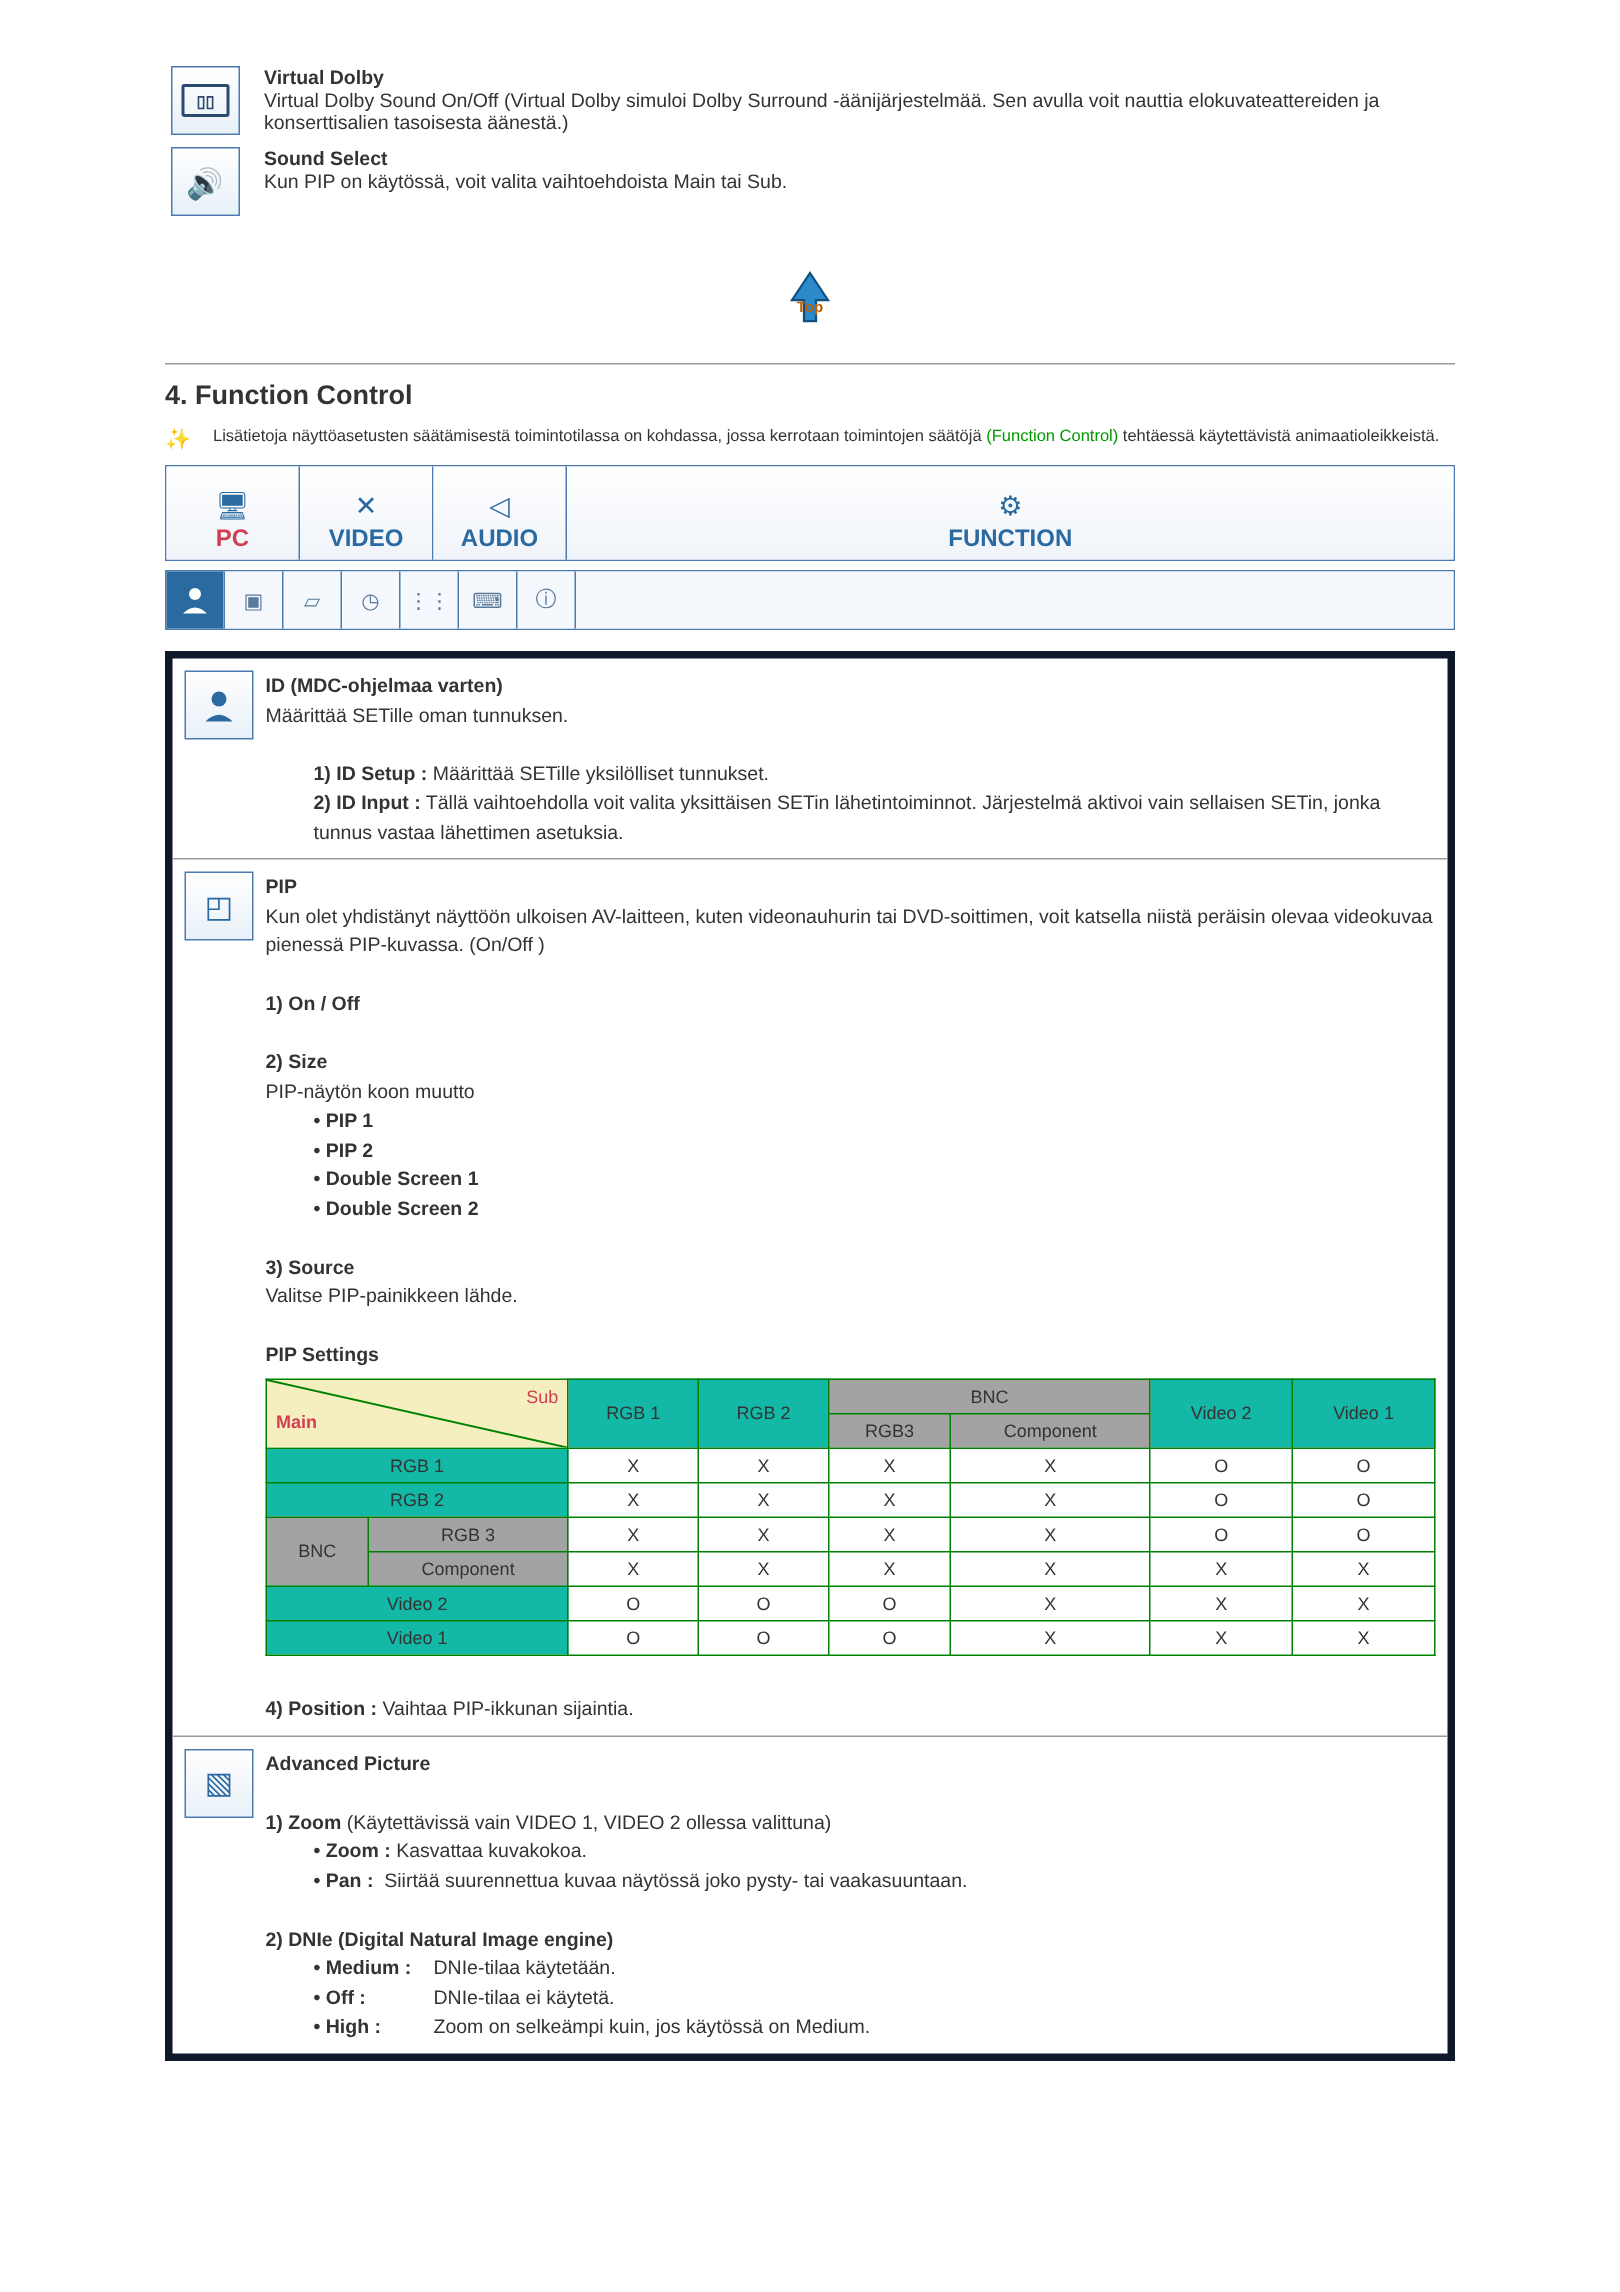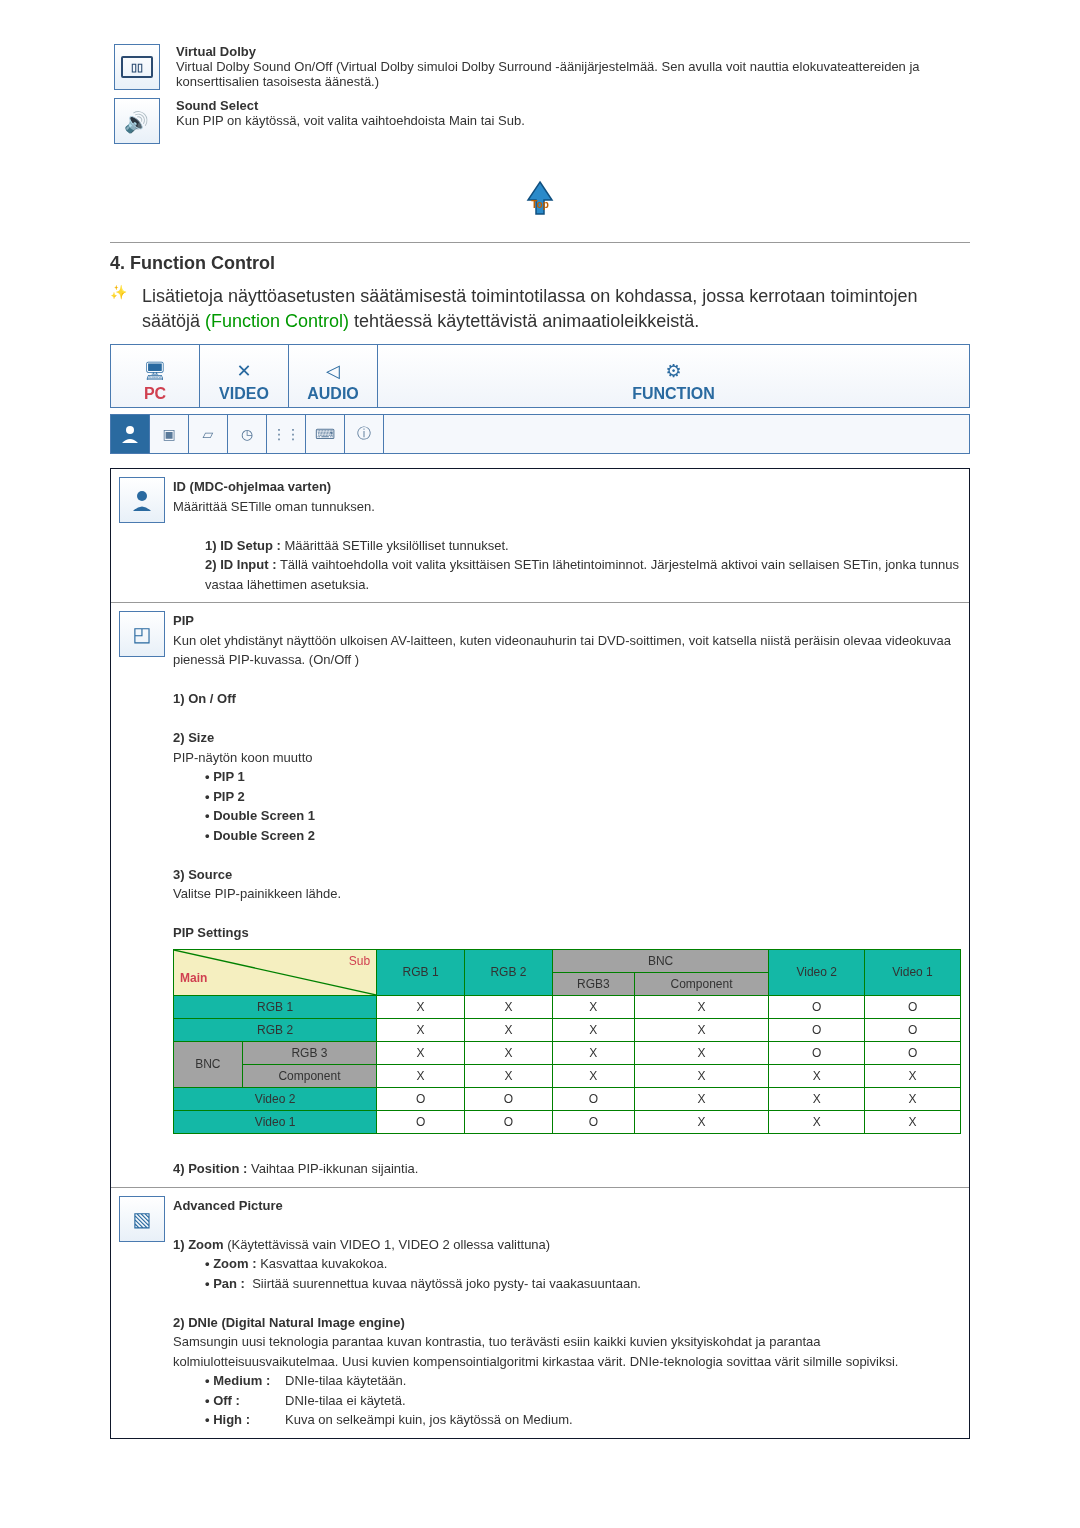--- a/index.html
+++ b/index.html
@@ -11,33 +11,33 @@
 .dolby-icon{width:28px;height:18px;border:2px solid #2a4a70;border-radius:2px;display:flex;align-items:center;justify-content:center;color:#2a4a70;font-weight:bold;font-size:11px}
 .speaker-icon{width:26px;height:22px;position:relative}
 .speaker-icon::before{content:"🔊";font-size:20px;color:#2a6aa0}
 .title-bold{font-weight:bold}
 .top-icon{width:44px;height:44px;margin:30px auto 20px;display:block}
 .top-icon svg{width:100%;height:100%}
 hr{border:none;border-top:1px solid #999;margin:0 0 8px}
 .section-heading{font-size:18px;font-weight:bold;margin:10px 0}
 .intro-row{display:flex;gap:8px;margin-bottom:10px}
 .wand-icon{width:24px;height:16px;flex-shrink:0;font-size:14px}
-.intro-text{font-size:18px;line-height:1.4}
+.intro-text{font-size:11px;line-height:1.4}
 .link-green{color:#009900}
 .tab-bar{display:flex;border:1px solid #4a7ab0;height:62px;margin-bottom:6px}
 .tab{flex:0 0 88px;border-right:1px solid #4a7ab0;display:flex;flex-direction:column;align-items:center;justify-content:flex-end;padding-bottom:4px;background:linear-gradient(#fff,#f0f4fa)}
 .tab:last-child{flex:1;border-right:none}
 .tab-label{font-size:16px;font-weight:bold;color:#2a6aa0;margin-top:2px}
 .tab-icon{width:28px;height:24px;display:flex;align-items:center;justify-content:center;color:#2a6aa0;font-size:18px}
 .tab-pc .tab-label{color:#d04050}
 .sub-bar{display:flex;border:1px solid #4a7ab0;height:38px;margin-bottom:14px}
 .sub-blue{width:38px;background:#2a6aa0;display:flex;align-items:center;justify-content:center}
 .sub-item{width:38px;border-left:1px solid #4a7ab0;display:flex;align-items:center;justify-content:center;background:#f5f8fc;color:#5a7a9a;font-size:14px}
 .sub-item:last-child{border-right:none}
-.main-outer{border:1px solid #0f172a}
+.main-outer{border:5px solid #0f172a}
 .func-row{display:flex;border-bottom:1px solid #999;padding:8px}
 .func-row:last-child{border-bottom:none}
 .func-icon-cell{width:54px;flex-shrink:0}
 .func-icon{width:44px;height:44px;border:1px solid #4a7ab0;background:linear-gradient(#fff,#e8f0f8);display:flex;align-items:center;justify-content:center;color:#2a6aa0;font-size:20px}
 .func-body{flex:1;line-height:1.5}
 .func-body .t{font-weight:bold}
 .sub-indent{margin-left:32px}
 .pip-table{border-collapse:collapse;margin:6px 0;font-size:12px;width:100%}
 .pip-table td,.pip-table th{border:1px solid #008000;padding:2px 6px;text-align:center}
 .hdr-yellow{background:#14b8a6}
@@ -251,21 +251,20 @@
           <div class="func-icon">▧</div>
         </div>
 <div class="func-body">
 <div class="t">Advanced Picture</div>
 <br>
 <div><span class="t">1) Zoom</span> <span>(Käytettävissä vain VIDEO 1, VIDEO 2 ollessa valittuna)</span></div>
 <div class="sub-indent"><span class="t">• Zoom :</span> <span>Kasvattaa kuvakokoa.</span></div>
 <div class="sub-indent"><span class="t">• Pan :</span> &nbsp;<span>Siirtää suurennettua kuvaa näytössä joko pysty- tai vaakasuuntaan.</span></div>
 <br>
 <div class="t">2) DNIe (Digital Natural Image engine)</div>
-<div>Samsungin uusi teknologia parantaa kuvan kontrastia, tuo terävästi esiin kaikki kuvien yksityiskohdat ja parantaa kolmiulotteisuusvaikutelmaa. Uusi kuvien kompensointialgoritmi kirkastaa värit. DNIe-teknologia sovittaa värit silmille sopiviksi.</div>
 <div class="sub-indent"><span class="t" style="display:inline-block;width:80px">• Medium :</span><span>DNIe-tilaa käytetään.</span></div>
 <div class="sub-indent"><span class="t" style="display:inline-block;width:80px">• Off :</span><span>DNIe-tilaa ei käytetä.</span></div>
-<div class="sub-indent"><span class="t" style="display:inline-block;width:80px">• High :</span><span>Kuva on selkeämpi kuin, jos käytössä on Medium.</span></div>
+<div class="sub-indent"><span class="t" style="display:inline-block;width:80px">• High :</span><span>Zoom on selkeämpi kuin, jos käytössä on Medium.</span></div>
 </div>
 </div>
 
 </div>
 </div>
 
 </body></html>

